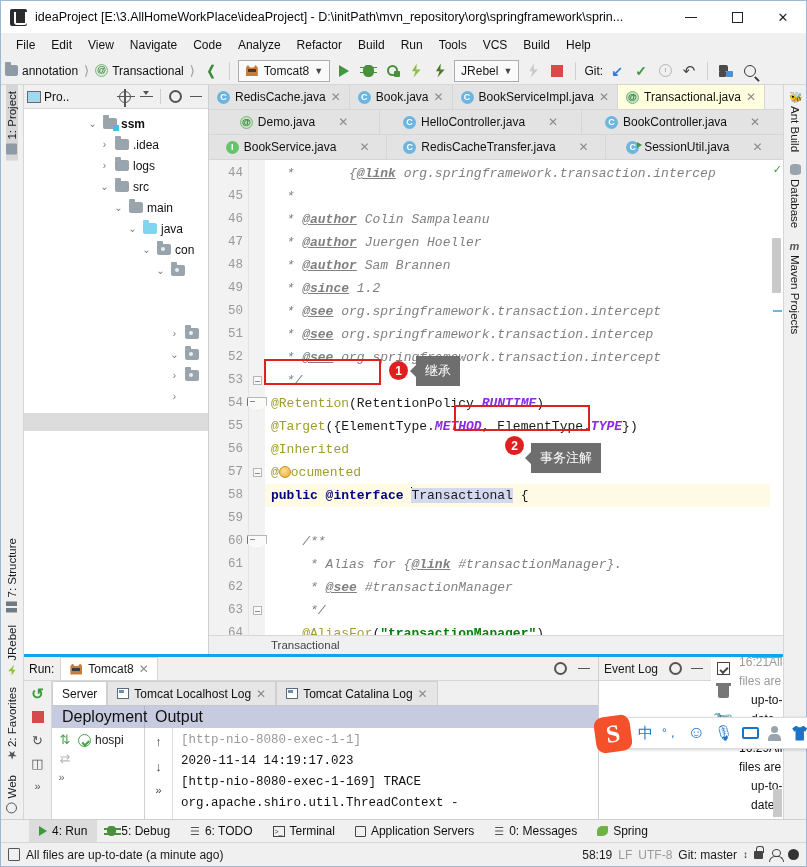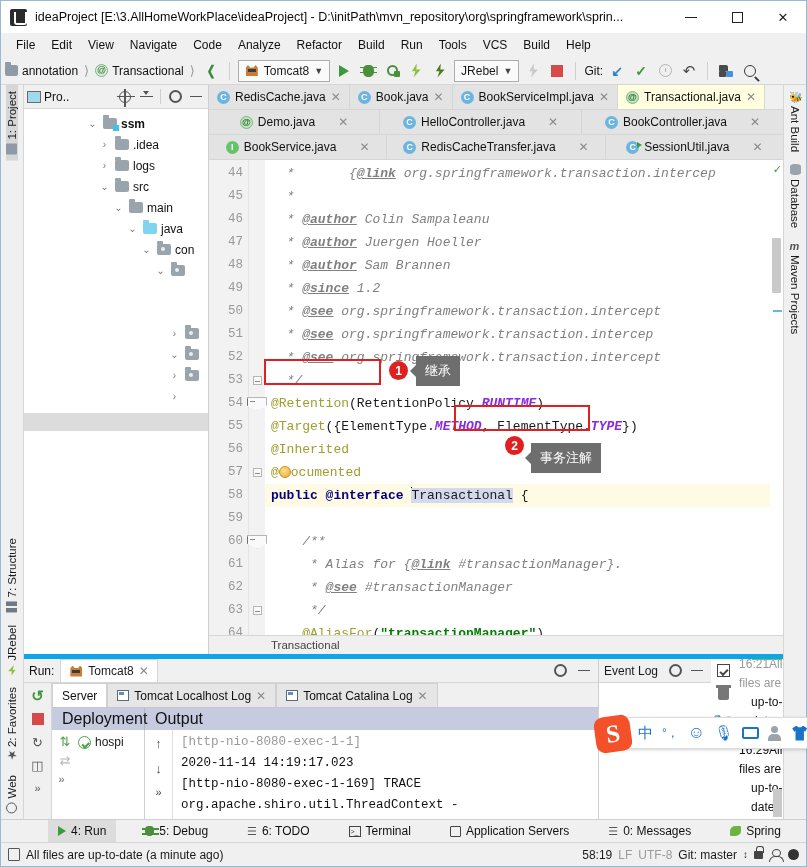--- a/index.html
+++ b/index.html
@@ -185,21 +185,21 @@
 
   .scrollv{ position:absolute; right:0; top:0; width:13px; height:100%; background:#fff; }
   .scrollv .thumb{ position:absolute; right:2px; width:9px; background:#c9c9c9; border-radius:1px;}
   .markv{ position:absolute; right:1px; }
 
   .breadcrumb-bot{ height:19px; background:#f0f0f0; border-top:1px solid #d6d6d6;
                    display:flex; align-items:center; padding-left:62px; font-size:11.5px; color:#444;
                    flex:0 0 auto;}
 
   
-  .lower{ height:165px; display:flex; flex:0 0 auto; border-top:5px solid #0ea5e9; }
+  .lower{ height:165px; display:flex; flex:0 0 auto; border-top:3px solid #0ea5e9; }
   .runpane{ flex:1; display:flex; flex-direction:column; min-width:0; background:#fff; }
   .run-head{ height:24px; background:#f0f0f0; display:flex; align-items:center; gap:6px;
              padding:0 5px; border-bottom:1px solid #d6d6d6; flex:0 0 auto;}
   .run-lbl{ font-size:12px; color:#111; }
   .run-tab{ display:flex;align-items:center;gap:5px;background:#fff;height:23px;padding:0 8px;
             font-size:12px;border:1px solid #d6d6d6;border-bottom:none;}
   .run-body{ flex:1; display:flex; min-height:0; }
   .run-side{ width:28px; background:#f0f0f0; display:flex; flex-direction:column; align-items:center;
              gap:9px; padding-top:6px; border-right:1px solid #d6d6d6; flex:0 0 auto;}
   .rs-ic{ width:14px;height:14px;display:flex;align-items:center;justify-content:center;font-size:13px;color:#555;}
@@ -264,21 +264,21 @@
   .sg.kbd{ width:17px;height:12px;border:2px solid #1a73c8;border-radius:2px; }
   .sg.shirt{ width:15px;height:15px;background:#1a73c8;
      clip-path:polygon(28% 0,40% 12%,60% 12%,72% 0,100% 20%,86% 42%,78% 35%,78% 100%,22% 100%,22% 35%,14% 42%,0 20%); }
   .sg.person{ width:15px;height:15px;position:relative; }
   .sg.person:before{content:"";position:absolute;left:3px;top:0;width:7px;height:7px;border-radius:50%;background:#9aa4ad;}
   .sg.person:after{content:"";position:absolute;left:0;top:8px;width:13px;height:7px;border-radius:5px 5px 0 0;background:#9aa4ad;}
 
   
   .toolwins{ height:23px; background:#f0f0f0; display:flex; align-items:center; gap:0;
              border-top:1px solid #cfcfcf; flex:0 0 auto; padding-left:28px; }
-  .tw-item{ display:flex;align-items:center;gap:5px;padding:0 10px;height:23px;font-size:12px;color:#111;margin-left:19px;}
+  .tw-item{ display:flex;align-items:center;gap:5px;padding:0 10px;height:23px;font-size:12px;color:#111;}
   .tw-item.sel{ background:#dcdcdc; }
   .statusbar{ height:24px; background:#f0f0f0; display:flex; align-items:center; gap:6px;
               border-top:1px solid #d6d6d6; padding:0 7px; flex:0 0 auto; font-size:12px; }
   .sb-doc{ width:12px;height:13px;border:1.4px solid #555;border-radius:1px; }
   .sb-sp{ flex:1; }
   .sb-grey{ color:#9a9a9a; }
   .sb-lock{ width:9px;height:8px;background:#444;border-radius:1px;position:relative; }
   .sb-lock:before{content:"";position:absolute;left:1.5px;top:-5px;width:6px;height:6px;
      border:1.5px solid #444;border-bottom:none;border-radius:3px 3px 0 0;}
   .sb-person{ width:13px;height:12px;position:relative; }

